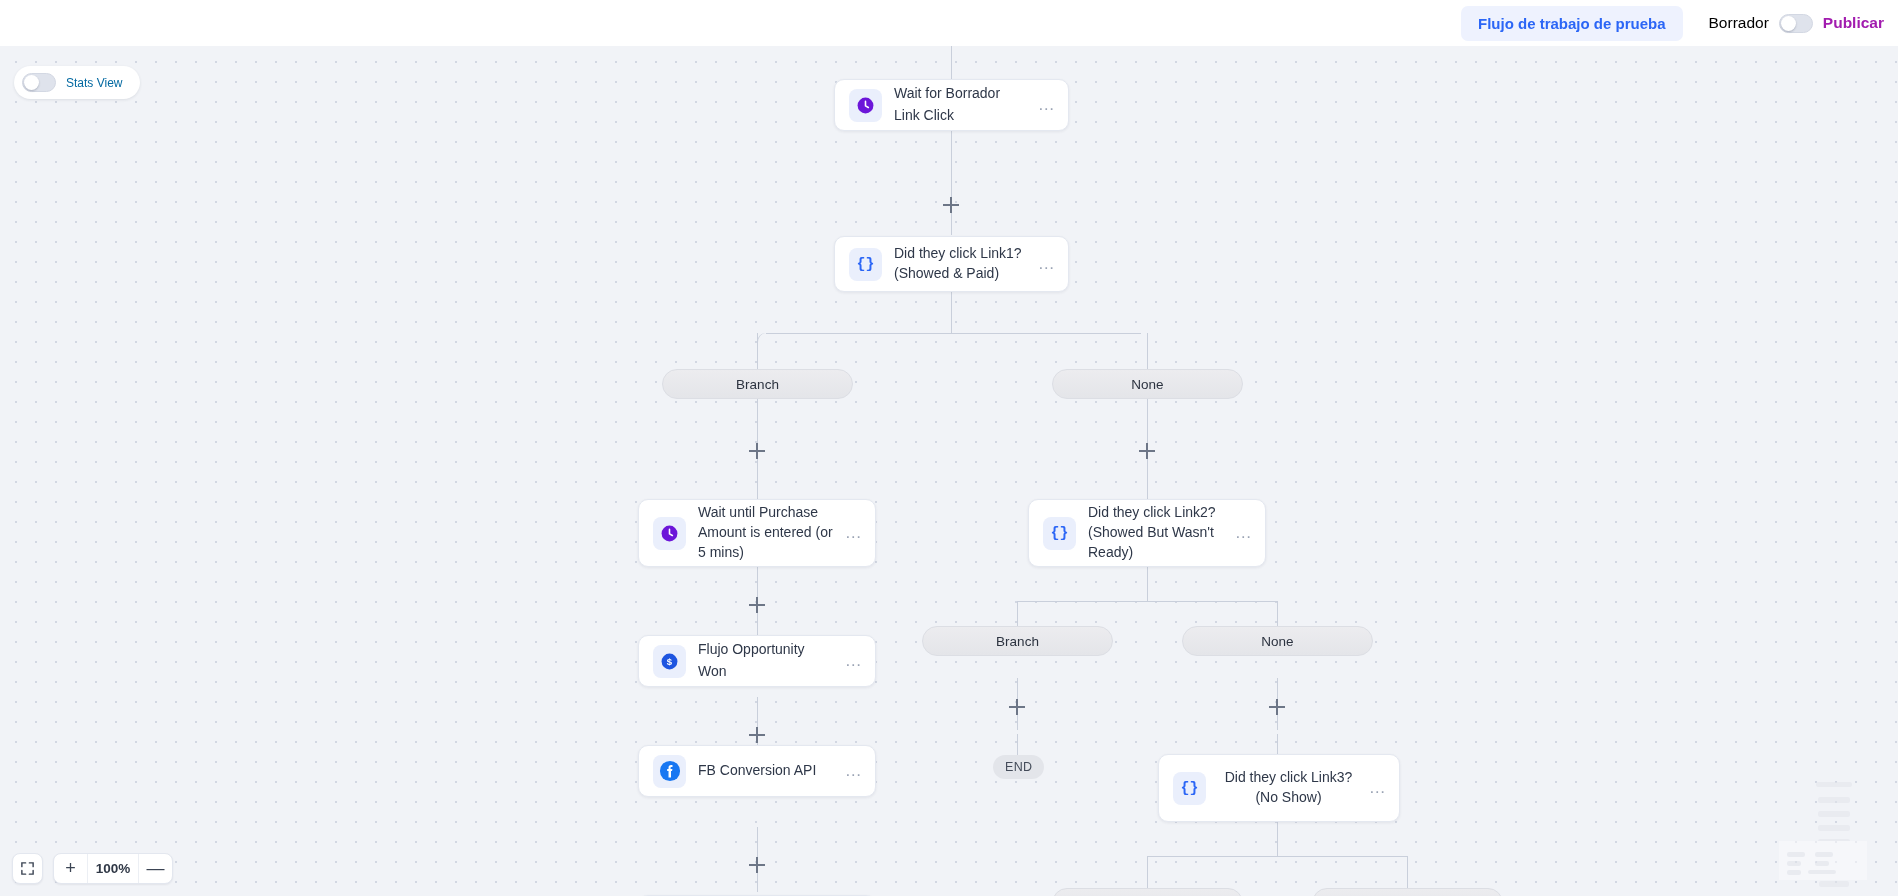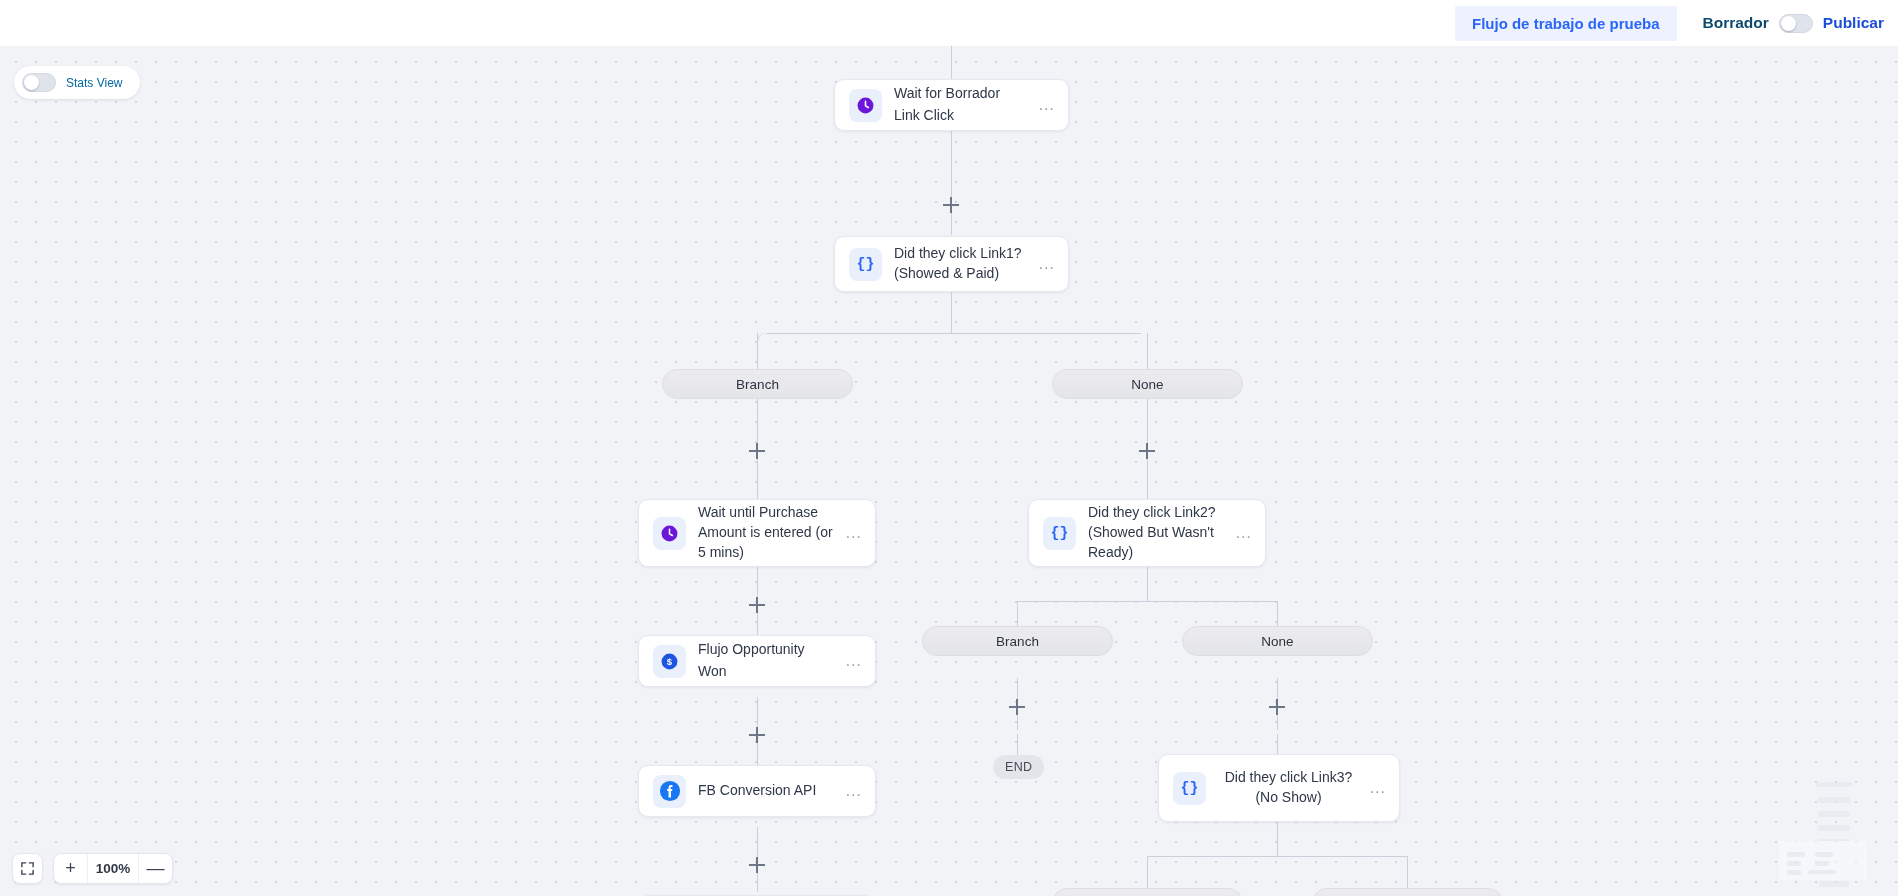--- a/index.html
+++ b/index.html
@@ -35,36 +35,36 @@
     content: ""; position: absolute; left: 14px; right: 14px; bottom: 0;
     height: 3px; background: #2b66f6; border-radius: 2px 2px 0 0;
   }
   .topbar-right {
     margin-left: auto; display: flex; align-items: center;
     gap: 0; padding-right: 14px;
   }
   .test-wf-btn {
     background: #eef2fe; color: #2b66f6;
     font-size: 15px; font-weight: bold;
-    padding: 9px 17px; border-radius: 1px;
+    padding: 9px 17px; border-radius: 7px;
     cursor: pointer; white-space: nowrap;
   }
-  .draft-label { font-size: 15.5px; color: #0c4a6e; font-weight: bold; margin-left: 26px; }
+  .draft-label { font-size: 15.5px; color: #000000; font-weight: normal; margin-left: 26px; }
   .switch {
     width: 34px; height: 19px; border-radius: 11px;
     background: #dfe3ec; position: relative; margin: 0 10px;
     cursor: pointer; flex: none;
     border: 1px solid #d3d8e3;
   }
   .switch .knob {
     position: absolute; top: 1px; left: 1px;
     width: 15px; height: 15px; border-radius: 50%;
     background: #ffffff; box-shadow: 0 1px 2px rgba(20,30,60,.25);
   }
-  .publish-label { font-size: 15.5px; color: #1d4ed8; font-weight: bold; }
+  .publish-label { font-size: 15.5px; color: #a21caf; font-weight: bold; }
 
   
   .canvas {
     position: absolute; top: 46px; left: 0;
     width: 1898px; height: 850px;
     background-color: #f1f3f7;
     background-image: radial-gradient(#d2d7e2 1.1px, transparent 1.2px);
     background-size: 20px 20px;
     background-position: 6px 6px;
     overflow: hidden;
@@ -296,21 +296,21 @@
     <div class="node-icon">
       <svg width="19" height="19" viewBox="0 0 24 24">
           <circle cx="12" cy="12" r="10" fill="#1e55e0"></circle>
           <text x="12" y="16.5" font-size="12" font-family="Liberation Sans, sans-serif" font-weight="bold" fill="#ffffff" text-anchor="middle">$</text>
         </svg>
     </div>
     <div class="node-label">Flujo Opportunity Won</div>
     <div class="dots">…</div>
   </div>
 
-  <div class="node" style="left:638px; top:719px; width:238px; height:52px;">
+  <div class="node" style="left:638px; top:699px; width:238px; height:52px;">
     <div class="node-icon">
       <svg width="22" height="22" viewBox="0 0 24 24">
           <circle cx="12" cy="12" r="11" fill="#1877f2"></circle>
           <path d="M15.2 12.1h-2.1V19h-2.7v-6.9H8.9V9.8h1.5V8.4c0-1.9 1-2.9 2.8-2.9.7 0 1.3.06 1.5.09v2.1h-1c-.85 0-1.1.4-1.1 1.05v1.05h2.05l-.45 2.3z" fill="#ffffff"></path>
         </svg>
     </div>
     <div class="node-label">FB Conversion API</div>
     <div class="dots">…</div>
   </div>
 

